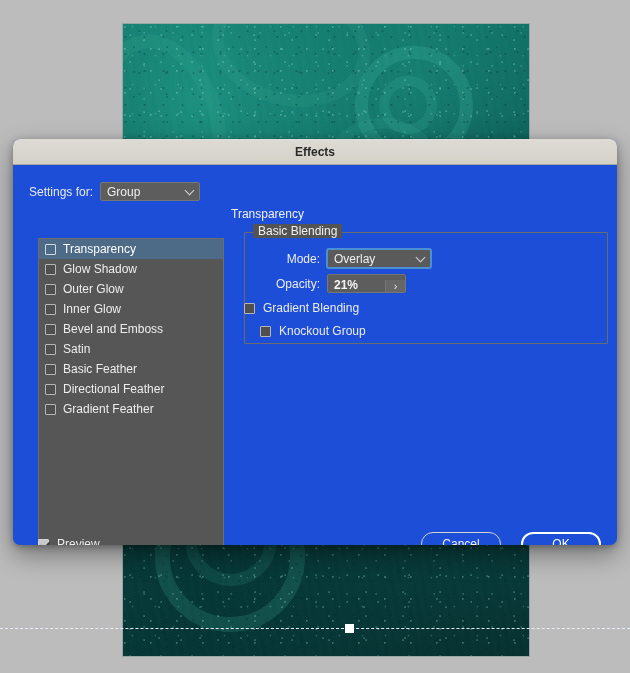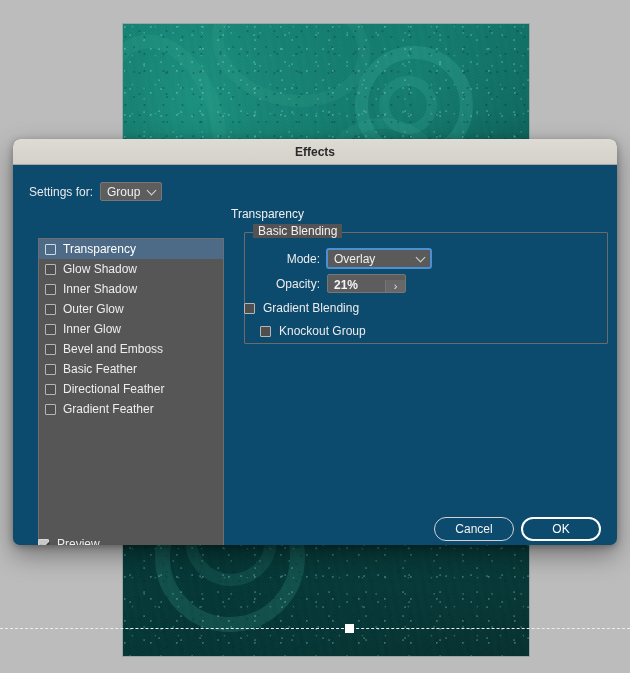--- a/index.html
+++ b/index.html
@@ -110,21 +110,21 @@
   }
 
   
   #effects-dialog {
     position: absolute;
     left: 13px;
     top: 139px;
     width: 604px;
     height: 406px;
     border-radius: 7px;
-    background: #0c4a6e;
+    background: #1d4ed8;
     box-shadow: 0 10px 26px rgba(0,0,0,0.38), 0 2px 7px rgba(0,0,0,0.28);
     overflow: hidden;
     color: #e9e9e9;
     font-size: 12px;
   }
 
   #dialog-titlebar {
     height: 26px;
     background: linear-gradient(#dedbd4, #d4d1c9);
     border-bottom: 1px solid #a9a69f;
@@ -172,21 +172,21 @@
     position: absolute;
     right: 6px;
     top: 50%;
     width: 7px;
     height: 7px;
     margin-top: -5px;
     border-left: 1.5px solid #d6d6d6;
     border-bottom: 1.5px solid #d6d6d6;
     transform: rotate(-45deg);
   }
-  #settings-dropdown { width: 62px; }
+  #settings-dropdown { width: 100px; }
 
   .dropdown.focused {
     border: 1px solid #4a90d2;
     box-shadow: 0 0 0 1px #4a90d2;
     background: #5a5a5a;
   }
 
   
   #effects-list {
     position: absolute;
@@ -338,23 +338,23 @@
     align-items: center;
     font-size: 12px;
     color: #ececec;
     cursor: default;
   }
   #preview-row .cb { margin-right: 8px; }
 
   #footer-buttons {
     position: absolute;
     right: 16px;
-    top: 352px;
-    display: flex;
-    gap: 7px;
+    top: 367px;
+    display: flex;
+    gap: 20px;
   }
   .btn {
     min-width: 80px;
     height: 24px;
     padding: 0 16px;
     border-radius: 12px;
     background: transparent;
     border: 1.5px solid #d3d3d3;
     color: #f2f2f2;
     font-size: 12px;
@@ -410,33 +410,33 @@
           <div class="list-row selected">
             <span class="cb"></span>
             <span>Transparency</span>
           </div>
           <div class="list-row">
             <span class="cb"></span>
             <span>Glow Shadow</span>
           </div>
           <div class="list-row">
             <span class="cb"></span>
-            <span>Inner Shadow</span>
-          </div>
-          <div class="list-row">
-            <span class="cb"></span>
             <span>Outer Glow</span>
           </div>
           <div class="list-row">
             <span class="cb"></span>
             <span>Inner Glow</span>
           </div>
           <div class="list-row">
             <span class="cb"></span>
             <span>Bevel and Emboss</span>
+          </div>
+          <div class="list-row">
+            <span class="cb"></span>
+            <span>Satin</span>
           </div>
           <div class="list-row">
             <span class="cb"></span>
             <span>Basic Feather</span>
           </div>
           <div class="list-row">
             <span class="cb"></span>
             <span>Directional Feather</span>
           </div>
           <div class="list-row">

